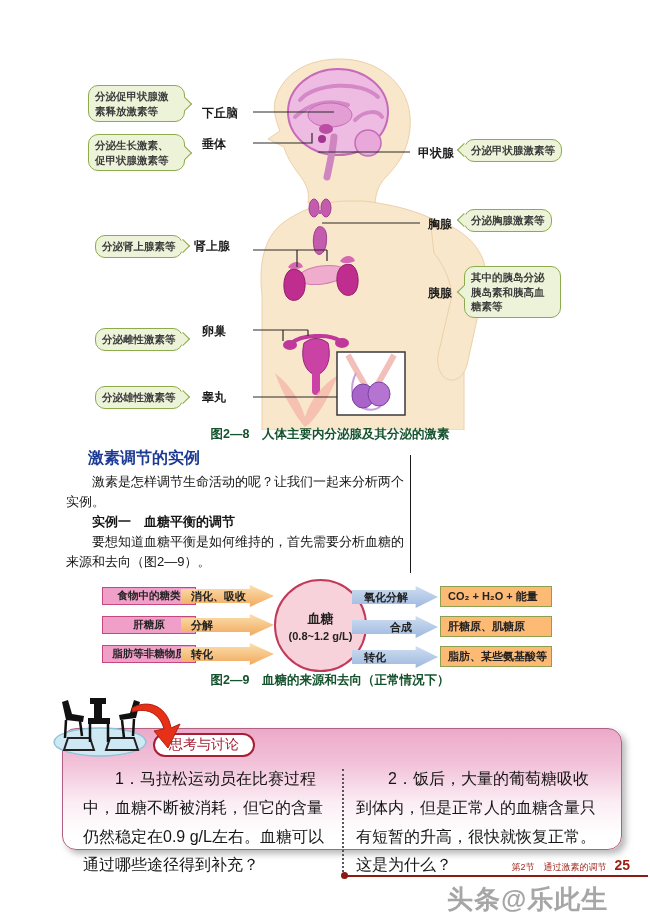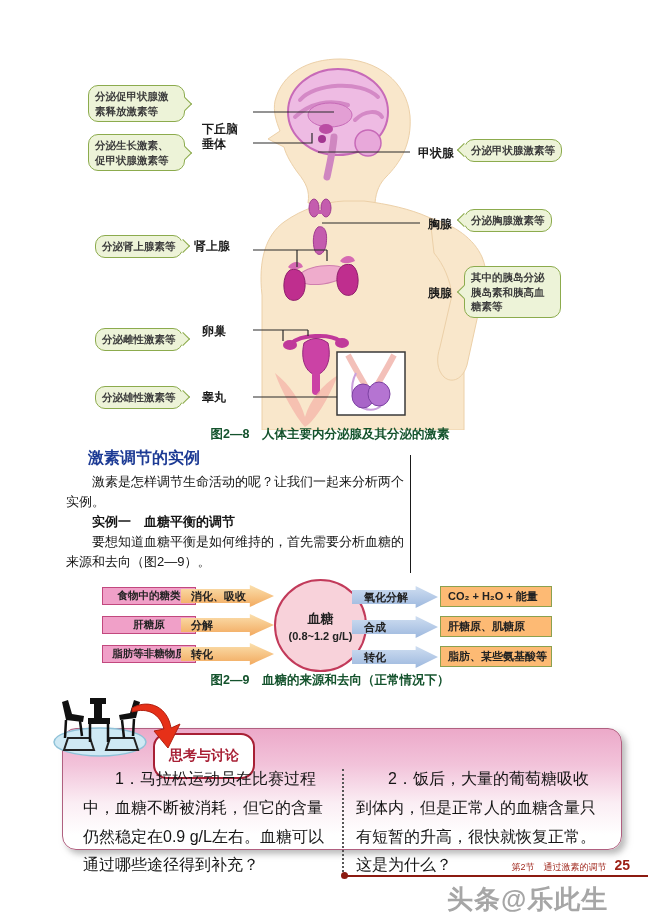--- a/index.html
+++ b/index.html
@@ -37,21 +37,21 @@
   .fd-circle .l1 { font-size:13px; font-weight:bold; }
   .fd-circle .l2 { font-size:11px; font-weight:bold; margin-top:2px; }
   .fd-dstbox { position:absolute; left:440px; width:112px; height:21px; background:#fdba74; border:1.3px solid #8ba14f;
                font-size:11px; font-weight:bold; color:#222; line-height:18px; padding-left:7px; }
 
   
   .disc-box { position:absolute; left:62px; top:728px; width:560px; height:122px; border-radius:14px;
               border:1px solid #b06080; background:linear-gradient(180deg,#eca9c9 0%,#f2c3da 30%,#fbeef4 62%,#ffffff 88%);
               box-shadow:4px 4px 6px rgba(130,130,130,.55); }
   .disc-title { position:absolute; left:90px; top:4px; background:#ffffff; border:2px solid #a82035; border-radius:14px;
-              padding:12px 14px; color:#a82035; font-size:14px; font-weight:bold; }
+              padding:1px 14px; color:#a82035; font-size:14px; font-weight:normal; }
   .disc-cols { position:absolute; left:20px; right:18px; top:36px; display:flex; }
   .disc-col { flex:1; font-size:16px; line-height:1.8; color:#151515; text-indent:2em; }
   .disc-divider { border-left:2px dotted #555; margin:4px 12px; }
 
   
   .footer-text { position:absolute; right:20px; top:857px; color:#9c1f14; font-size:9px; white-space:nowrap; }
   .footer-page { font-size:14px; font-weight:bold; margin-left:8px; }
   .footer-line { position:absolute; left:345px; top:875px; width:303px; height:2px; background:#8b1a10; }
   .footer-dot  { position:absolute; left:341px; top:872px; width:7px; height:7px; border-radius:50%; background:#8b1a10; }
   .watermark { position:absolute; left:447px; top:882px; font-size:26px; font-weight:bold; color:#9a9a9a;
@@ -140,21 +140,21 @@
   <div class="bubble bubble-right nowrap" style="left:464px; top:139px;">
     <span>分泌甲状腺激素等</span>
   </div>
   <div class="bubble bubble-right nowrap" style="left:464px; top:209px;">
     <span>分泌胸腺激素等</span>
   </div>
   <div class="bubble bubble-right" style="left:464px; top:266px; width:97px;">
     <span>其中的胰岛分泌胰岛素和胰高血糖素等</span>
   </div>
 
-  <div class="organ-label" style="left:202px; top:105px;margin-top:16px;">下丘脑</div>
+  <div class="organ-label" style="left:202px; top:105px;">下丘脑</div>
   <div class="organ-label" style="left:202px; top:136px;">垂体</div>
   <div class="organ-label" style="left:194px; top:238px;">肾上腺</div>
   <div class="organ-label" style="left:202px; top:323px;">卵巢</div>
   <div class="organ-label" style="left:202px; top:389px;">睾丸</div>
   <div class="organ-label" style="left:418px; top:145px;">甲状腺</div>
   <div class="organ-label" style="left:428px; top:216px;">胸腺</div>
   <div class="organ-label" style="left:428px; top:285px;">胰腺</div>
 
   <div class="fig-caption" style="left:155px; top:426px; width:350px;">图2—8　人体主要内分泌腺及其分泌的激素</div>
 
@@ -173,21 +173,21 @@
   <div class="fd-arrow fd-arrow-orange" style="top:585px;">消化、吸收</div>
   <div class="fd-arrow fd-arrow-orange" style="top:614px;">分解</div>
   <div class="fd-arrow fd-arrow-orange" style="top:643px;">转化</div>
 
   <div class="fd-circle">
     <span class="l1">血糖</span>
     <span class="l2">(0.8~1.2 g/L)</span>
   </div>
 
   <div class="fd-arrow fd-arrow-blue" style="top:586px;">氧化分解</div>
-  <div class="fd-arrow fd-arrow-blue" style="top:616px;">合成</div>
+  <div class="fd-arrow fd-arrow-blue" style="top:616px;text-align:center;">合成</div>
   <div class="fd-arrow fd-arrow-blue" style="top:646px;">转化</div>
 
   <div class="fd-dstbox" style="top:586px;">CO₂ + H₂O + 能量</div>
   <div class="fd-dstbox" style="top:616px;">肝糖原、肌糖原</div>
   <div class="fd-dstbox" style="top:646px;">脂肪、某些氨基酸等</div>
 
   <div class="fig-caption" style="left:140px; top:672px; width:380px;">图2—9　血糖的来源和去向（正常情况下）</div>
 
   <div class="disc-box">
     <div class="disc-title">思考与讨论</div>

